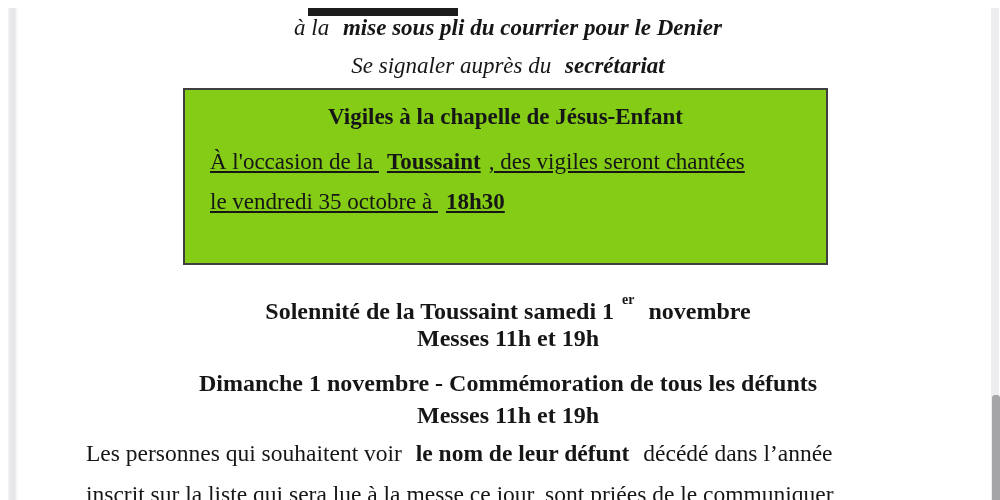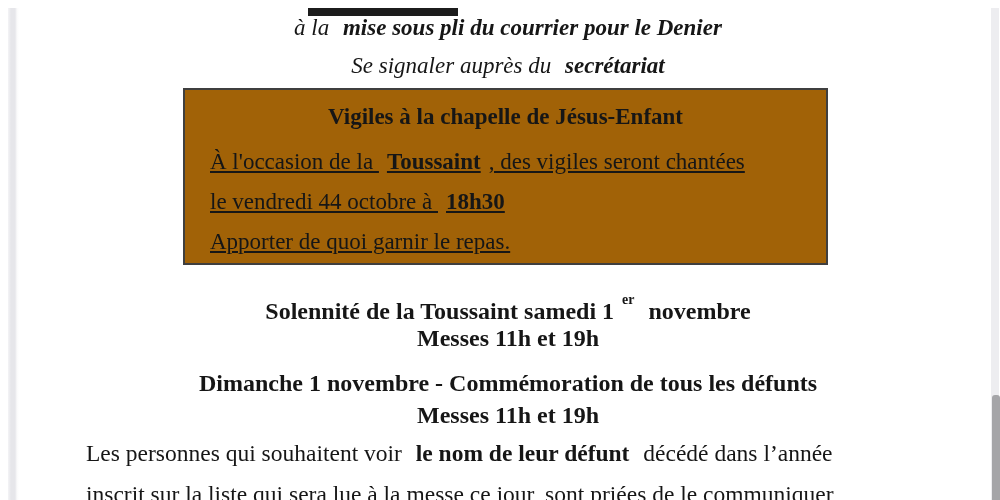--- a/index.html
+++ b/index.html
@@ -44,21 +44,21 @@
 
   .notice { font-size: 23px; line-height: 28px; font-style: italic; }
   .notice-1 { top: 2px; }
   .notice-2 { top: 40px; }
 
   .vigiles-box {
     position: absolute;
     left: 175px; top: 80px;
     width: 645px; height: 177px;
     border: 2px solid var(--box_border);
-    background: #a16207;
+    background: #84cc16;
   }
   .box-title {
     margin-top: 5px;
     text-align: center;
     font-weight: bold;
     font-size: 23px;
     line-height: 28px;
     white-space: nowrap;
   }
   .box-body { padding: 7px 12px 0 13px; }
@@ -107,22 +107,21 @@
   <div class="left-edge"></div>
   <div class="top-fragment"></div>
 
   <div class="line notice notice-1"><span class="i">à la </span><span class="b i">mise sous pli du courrier pour le Denier</span></div>
   <div class="line notice notice-2"><span class="i">Se signaler auprès du </span><span class="b i">secrétariat</span></div>
 
   <div class="vigiles-box">
     <div class="box-title">Vigiles à la chapelle de Jésus-Enfant</div>
     <div class="box-body">
       <div class="box-line"><span>À l'occasion de la </span><span class="b">Toussaint</span><span>, des vigiles seront chantées</span></div>
-      <div class="box-line"><span>le vendredi 44 octobre à </span><span class="b">18h30</span></div>
-      <div class="box-line"><span>Apporter de quoi garnir le repas.</span></div>
+      <div class="box-line"><span>le vendredi 35 octobre à </span><span class="b">18h30</span></div>
     </div>
   </div>
 
   <div class="line sched sched-1"><span>Solennité de la Toussaint samedi 1</span><sup>er</sup><span> novembre</span></div>
   <div class="line sched sched-2"><span>Messes 11h et 19h</span></div>
   <div class="line sched sched-3"><span>Dimanche 1 novembre - Commémoration de tous les défunts</span></div>
   <div class="line sched sched-4"><span>Messes 11h et 19h</span></div>
 
   <div class="para">
     <div class="para-line"><span>Les personnes qui souhaitent voir </span><span class="b">le nom de leur défunt</span><span> décédé dans l’année</span></div>

